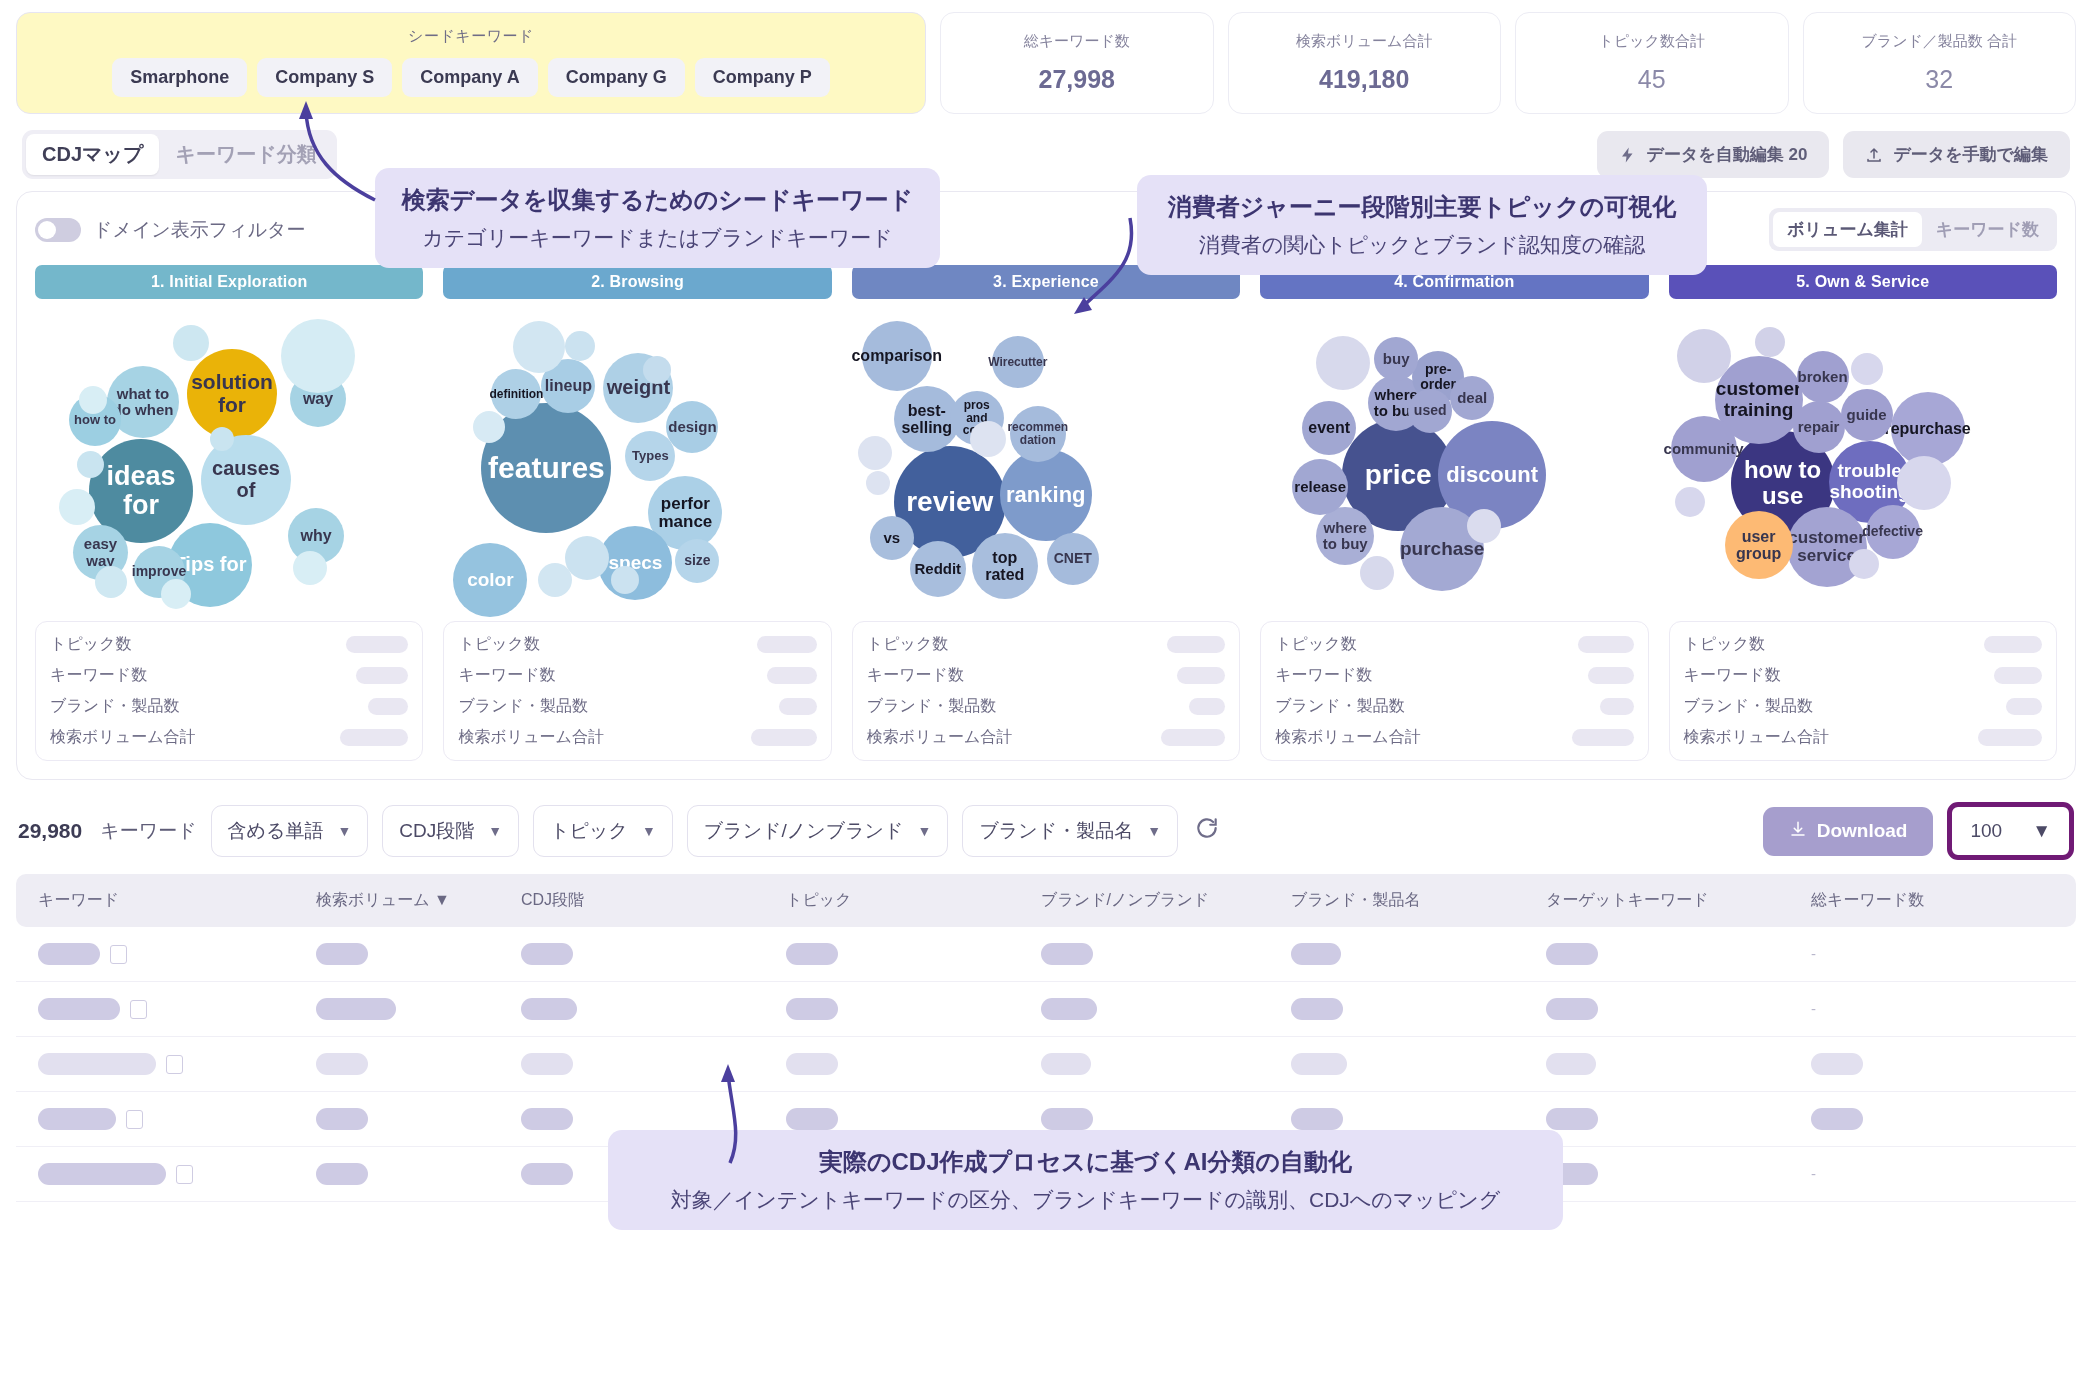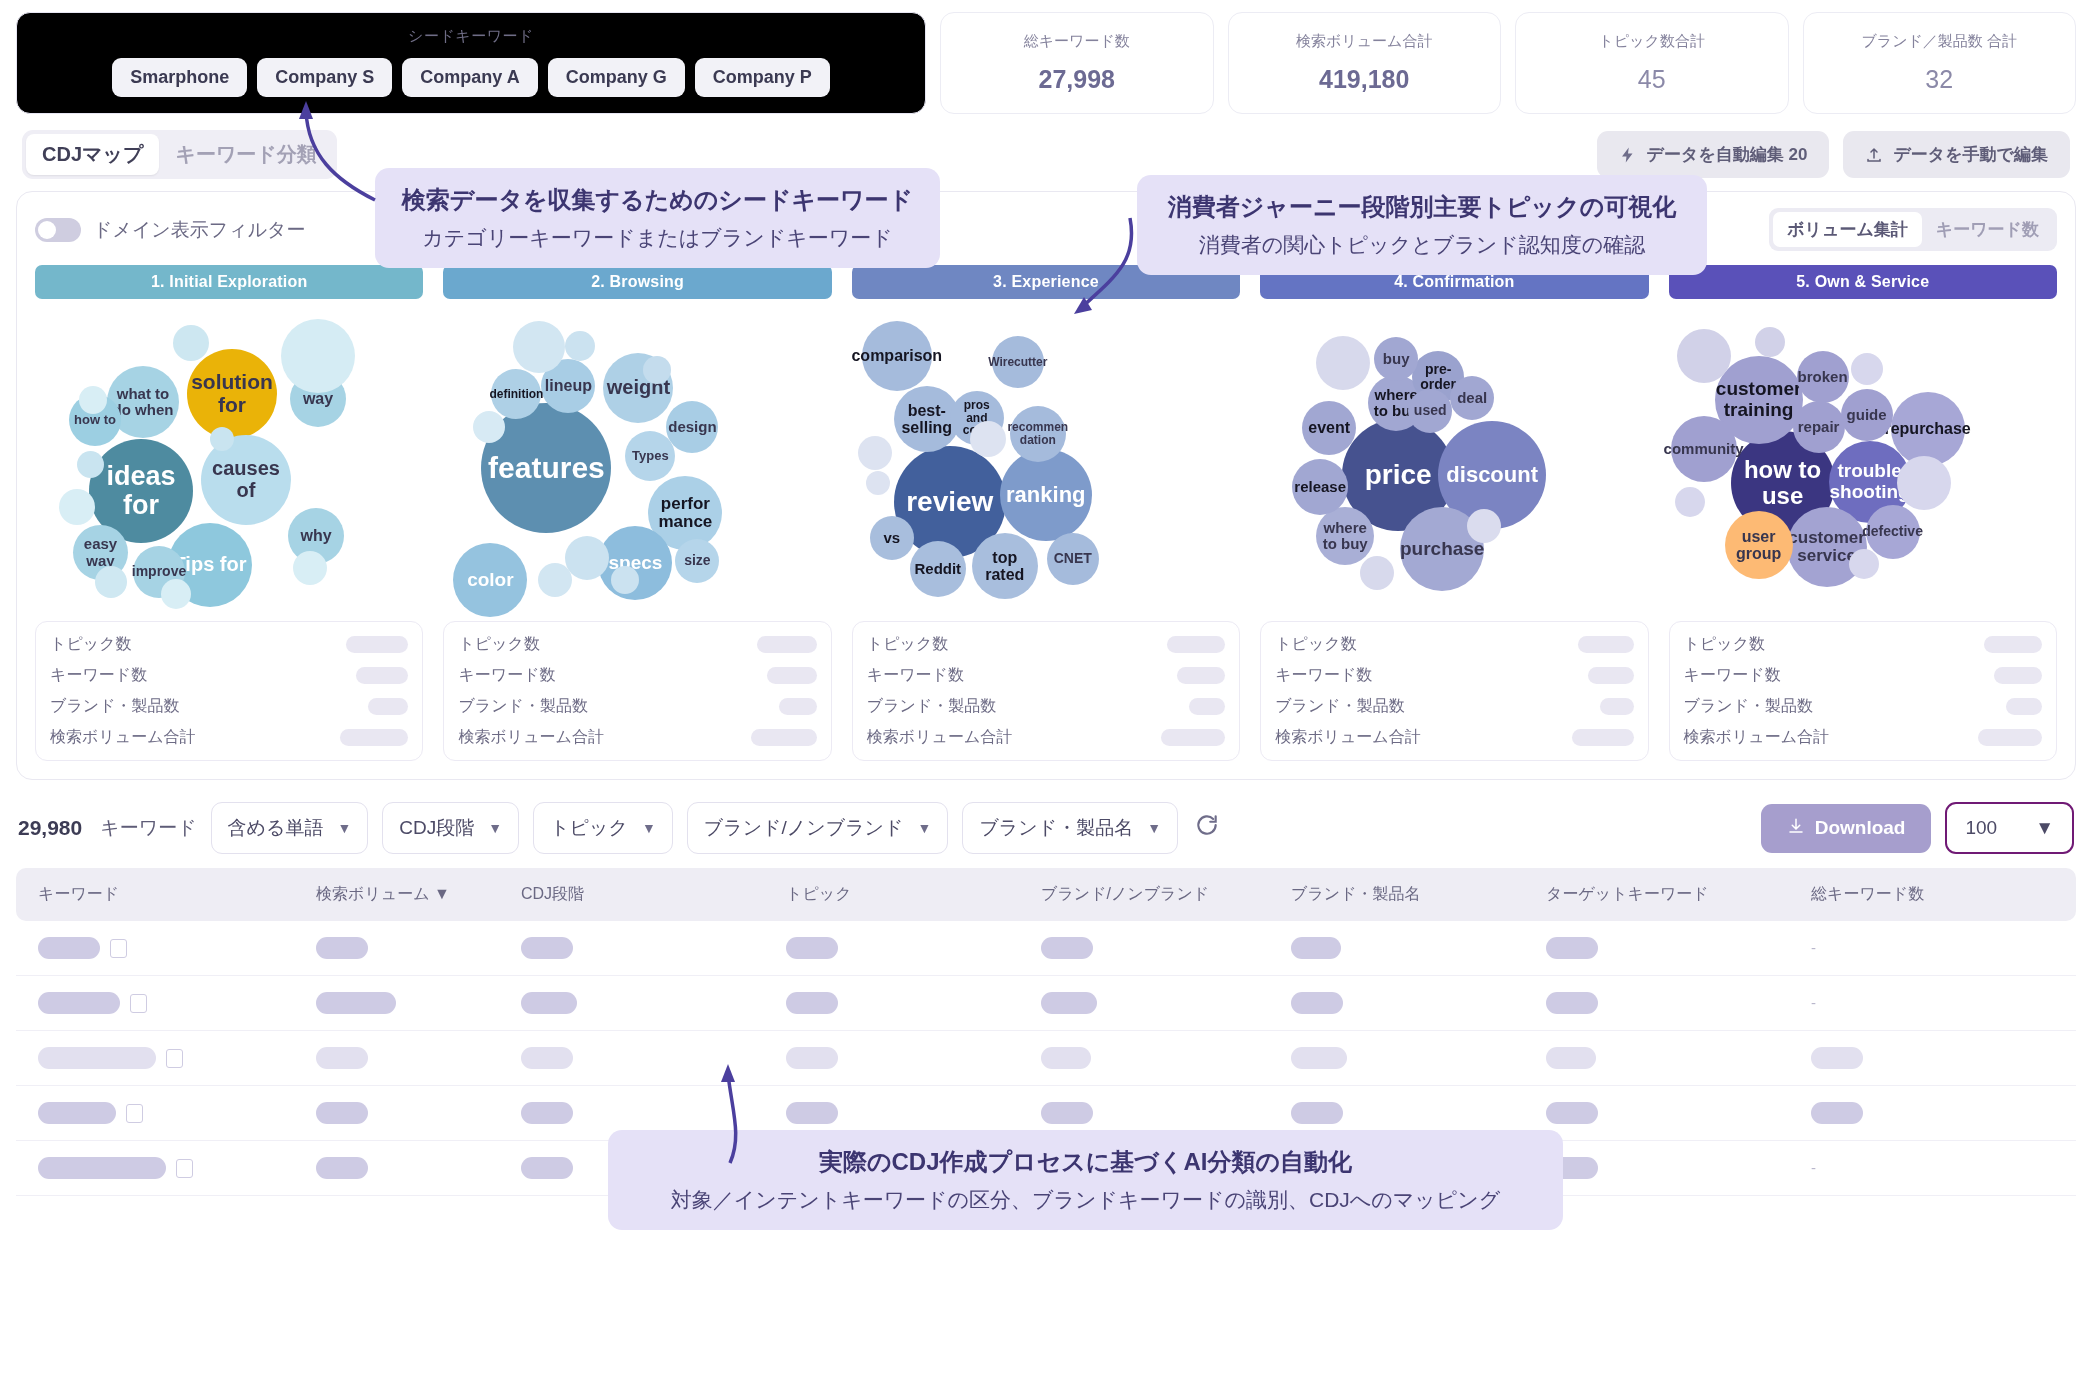--- a/index.html
+++ b/index.html
@@ -10,21 +10,21 @@
     overflow: hidden;
   }
   .page { position: relative; width: 2092px; height: 1390px; background:#fff; }
 
   
   .top-row {
     display: flex; gap: 14px; padding: 12px 16px 0 16px; align-items: stretch;
   }
   .seed-card {
     flex: 0 0 910px; border: 1px solid #e6e5f2; border-radius: 14px;
-    background: #000000; padding: 14px 10px 16px 10px;
+    background: #fef9c3; padding: 14px 10px 16px 10px;
     display: flex; flex-direction: column; align-items: center; gap: 12px;
   }
   .seed-title { font-size: 15px; color: #6f6d86; letter-spacing:.5px;}
   .seed-chips { display: flex; gap: 10px; }
   .chip {
     background: #f2f2f7; color:#3b3a52; border-radius: 9px;
     padding: 9px 18px; font-size: 18px; font-weight: 600; white-space: nowrap;
   }
   .stat-card {
     flex: 1 1 0; border: 1px solid #ececf4; border-radius: 14px; background:#fff;
@@ -98,22 +98,22 @@
     font-size:19px; padding:12px 16px; display:flex; align-items:center; gap:14px; cursor:pointer; white-space:nowrap;
   }
   .fsel .cv { font-size:14px; color:#6f6d8a; }
   .refresh { font-size:24px; color:#6f6d8a; cursor:pointer; margin-left:2px;}
   .spacer { flex:1 1 auto; }
   .dl-btn {
     background:#a69ecd; color:#fff; border-radius:11px; padding:13px 26px; font-size:19px; font-weight:700;
     display:flex; align-items:center; gap:10px; cursor:pointer;
   }
   .page-size {
-    border:2px solid #701a75; border-radius:11px; background:#fff; color:#4c4a66;
-    font-size:19px; padding:13px 18px; display:flex; align-items:center; gap:38px; cursor:pointer;
+    border:5px solid #701a75; border-radius:11px; background:#fff; color:#4c4a66;
+    font-size:19px; padding:13px 18px; display:flex; align-items:center; gap:30px; cursor:pointer;
   }
 
   table.kw { width:100%; border-collapse:collapse; table-layout:fixed; }
   table.kw thead th {
     background:#eeedf4; color:#6a6883; font-size:16px; font-weight:500; text-align:left;
     padding:16px 0 16px 0; white-space:nowrap;
   }
   table.kw thead th:first-child { border-top-left-radius:10px; border-bottom-left-radius:10px; padding-left:22px; }
   table.kw thead th:last-child { border-top-right-radius:10px; border-bottom-right-radius:10px; }
   table.kw tbody td { padding: 16px 0; border-bottom:1px solid #f0eff6; vertical-align:middle; }

